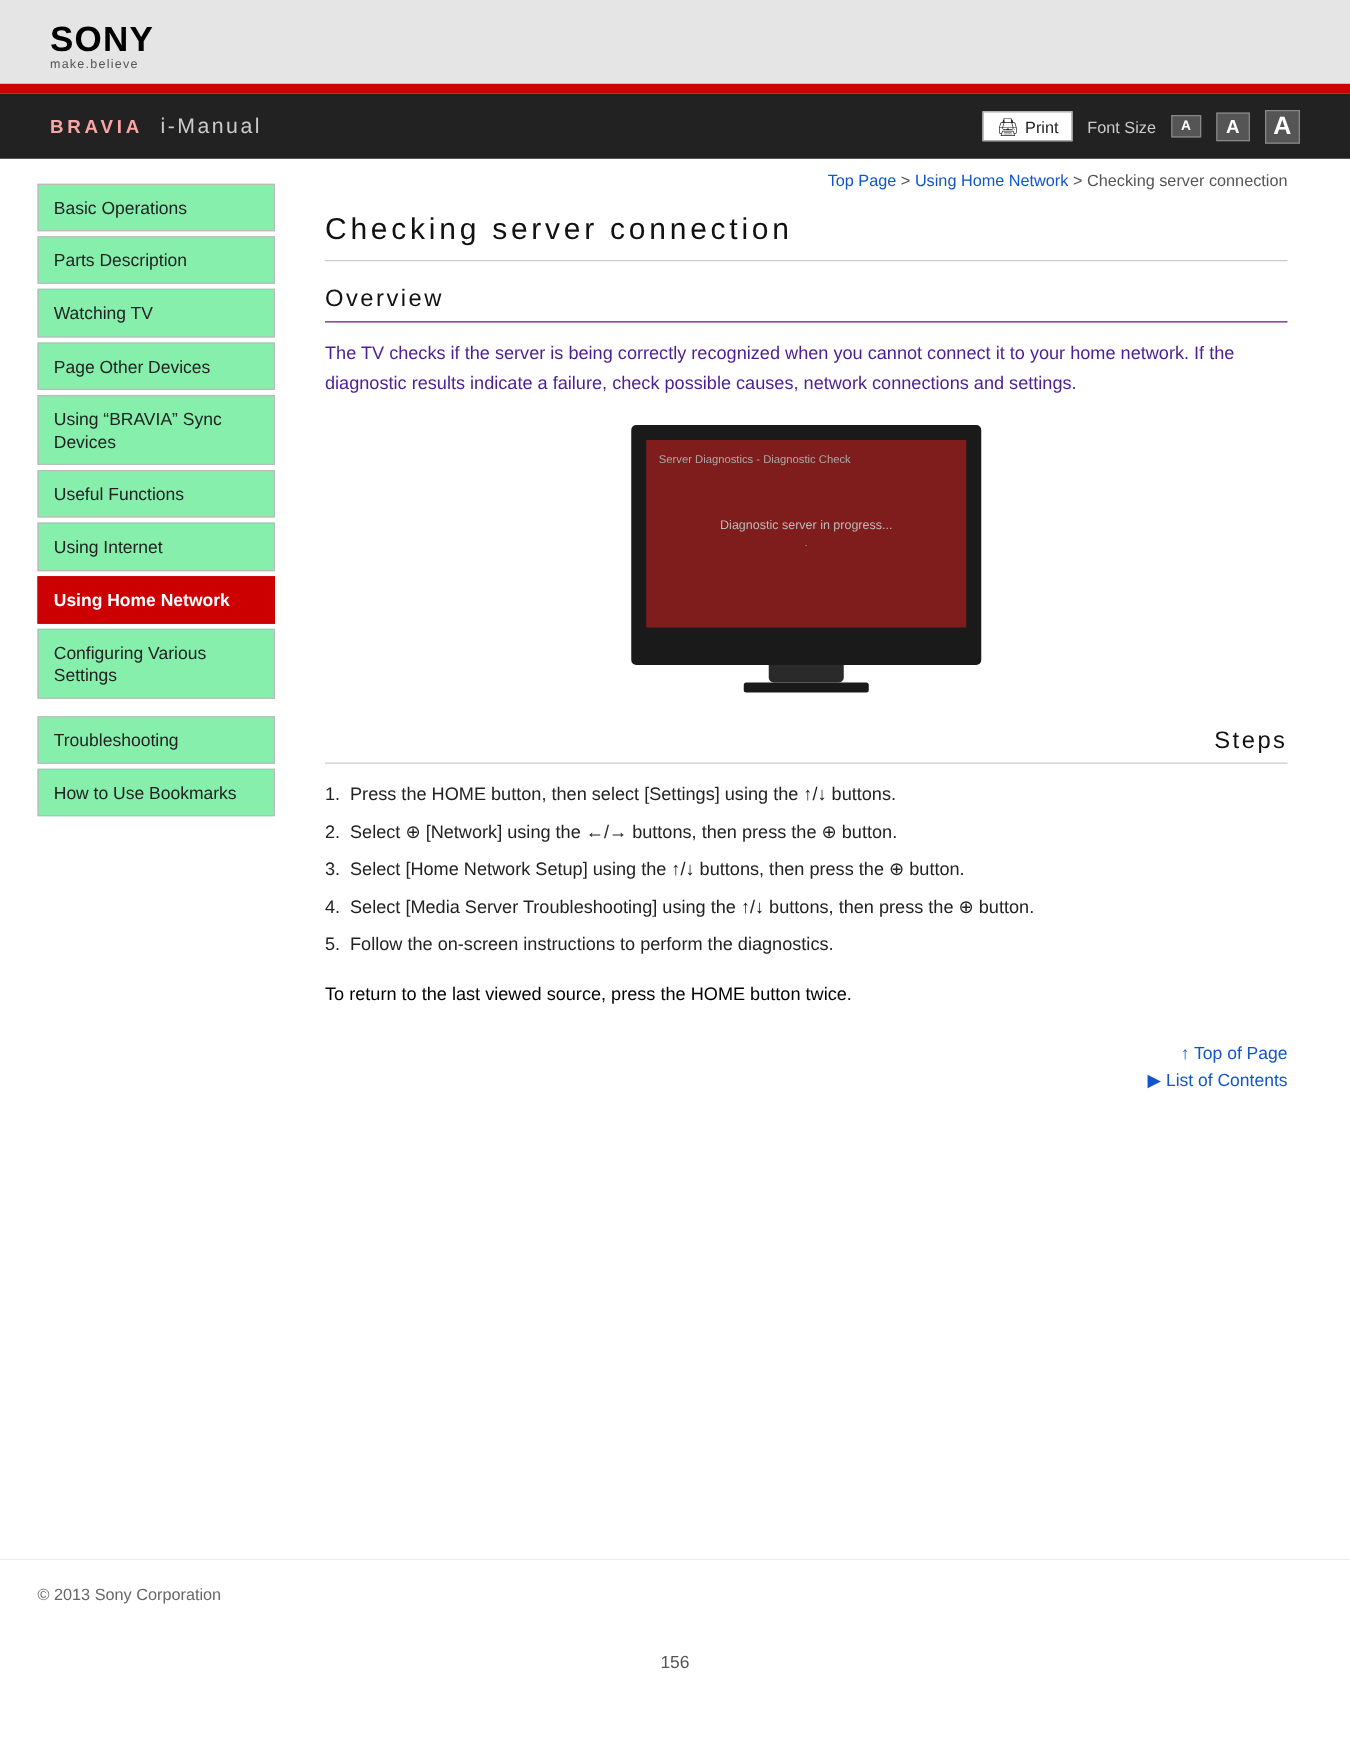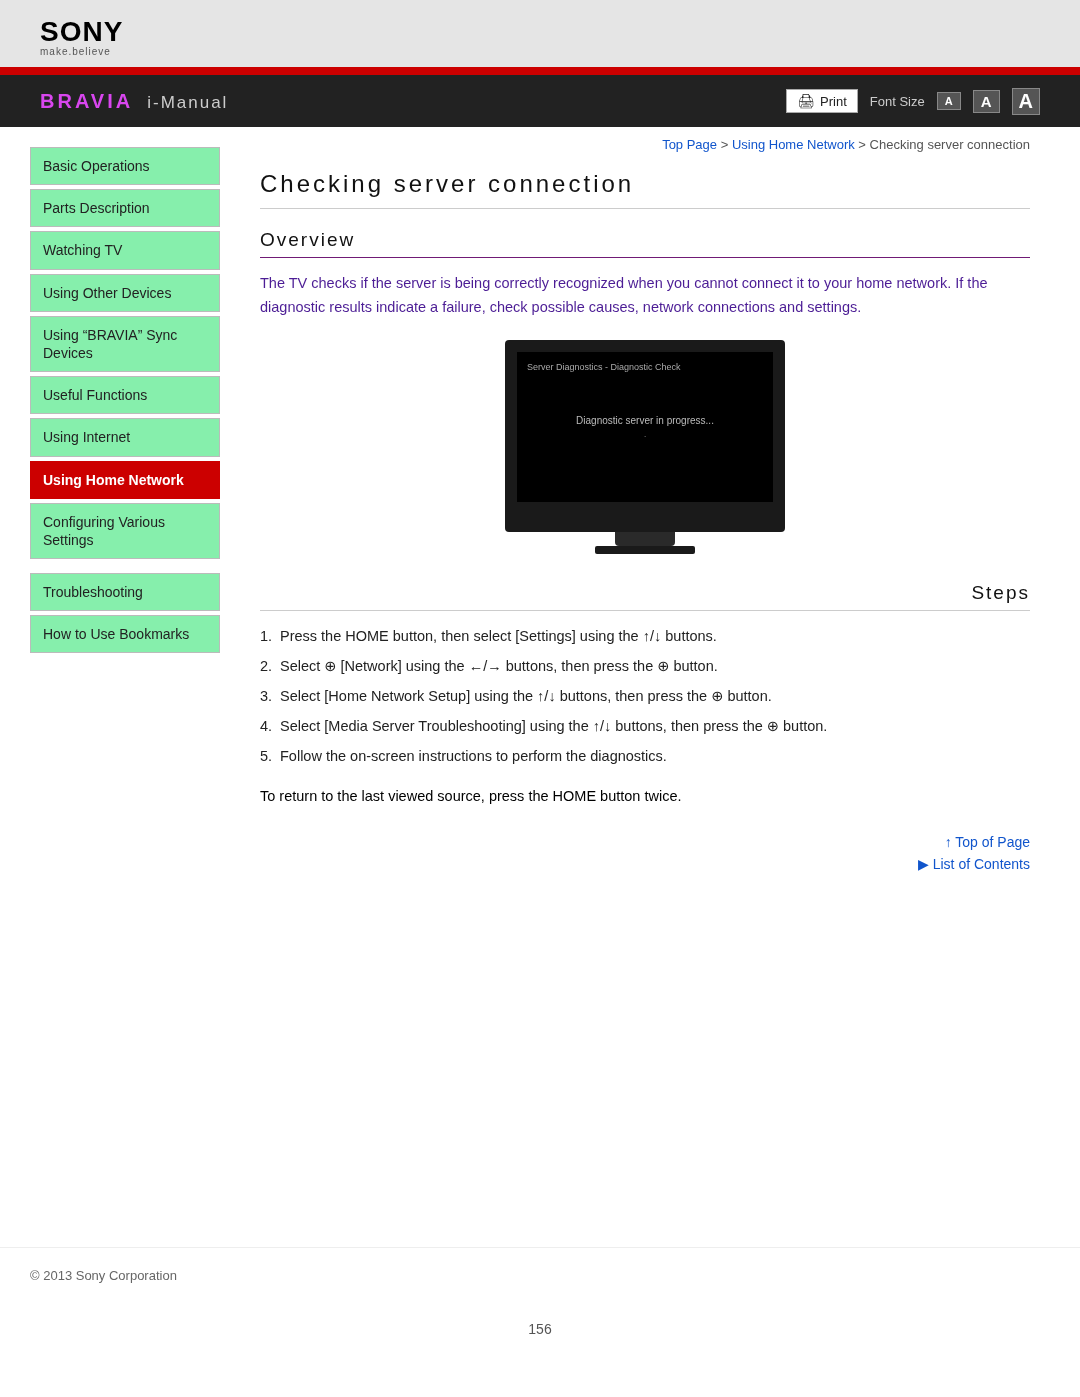--- a/index.html
+++ b/index.html
@@ -53,22 +53,22 @@
       padding: 0 40px;
       height: 52px;
       justify-content: space-between;
     }
     .nav-bar-left {
       display: flex;
       align-items: baseline;
       gap: 14px;
     }
     .bravia-label {
-      color: #d946ef;
-      font-size: 20px;
+      color: #fca5a5;
+      font-size: 15px;
       font-weight: bold;
       letter-spacing: 3px;
       font-family: Arial, sans-serif;
     }
     .imanual-label {
       color: #ccc;
       font-size: 17px;
       letter-spacing: 2px;
     }
     .nav-bar-right {
@@ -200,21 +200,21 @@
       position: relative;
       width: 280px;
     }
     .tv-body {
       background: #1a1a1a;
       border-radius: 4px;
       padding: 12px 12px 30px 12px;
       position: relative;
     }
     .tv-screen {
-      background: #000000;
+      background: #7f1d1d;
       width: 256px;
       height: 150px;
       position: relative;
       overflow: hidden;
       display: flex;
       flex-direction: column;
       align-items: center;
       justify-content: center;
     }
     .tv-screen-text-top {
@@ -357,21 +357,21 @@
   </div>
 </div>
 
 <div class="main-layout">
 
   <div class="sidebar">
 
   <div class="sidebar-item">Basic Operations</div>
       <div class="sidebar-item">Parts Description</div>
       <div class="sidebar-item">Watching TV</div>
-      <div class="sidebar-item">Using Other Devices</div>
+      <div class="sidebar-item">Page Other Devices</div>
       <div class="sidebar-item">Using “BRAVIA” Sync Devices</div>
       <div class="sidebar-item">Useful Functions</div>
       <div class="sidebar-item">Using Internet</div>
       <div class="sidebar-item active">Using Home Network</div>
       <div class="sidebar-item">Configuring Various Settings</div>
       <div class="sidebar-item gap-above">Troubleshooting</div>
       <div class="sidebar-item">How to Use Bookmarks</div>
     </div>
 
   <div class="content-area">

